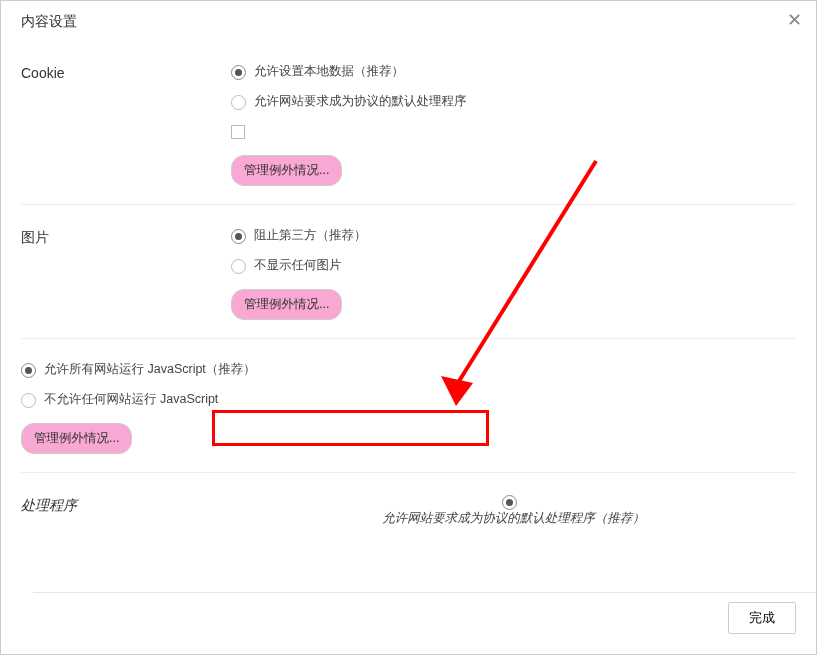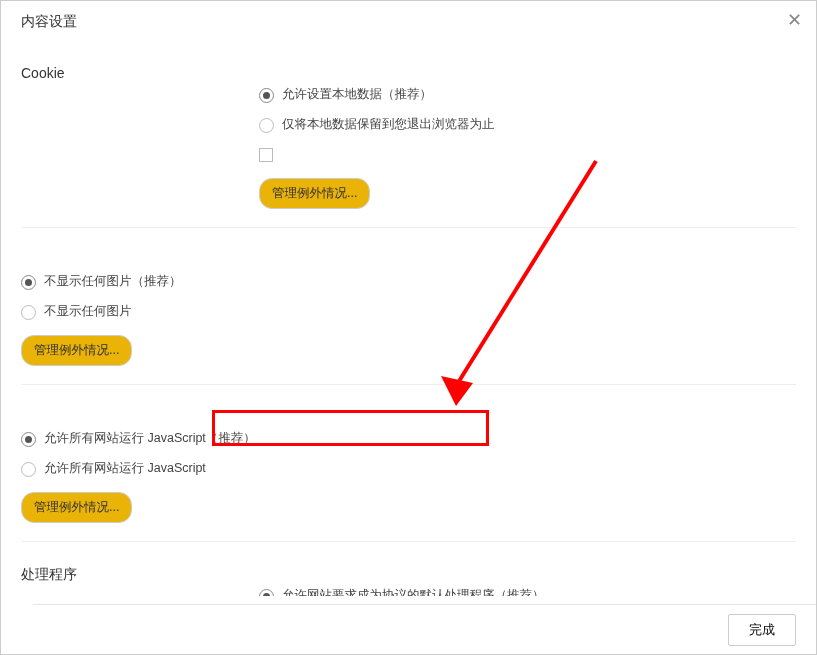--- a/index.html
+++ b/index.html
@@ -30,40 +30,38 @@
     .modal-body {
       position: relative;
       height: 555px;
       overflow-y: scroll;
       padding: 0 20px 20px 20px;
     }
     .section {
       display: flex;
       padding: 22px 0 18px 0;
       border-bottom: 1px solid #eee;
-      gap: 28px;
     }
     .section-label {
       width: 210px;
       flex-shrink: 0;
       font-size: 14px;
       color: #333;
       padding-top: 2px;
     }
     .section-content {
       flex: 1;
-      margin-top: 23px;
     }
     .radio-row, .checkbox-row {
       display: flex;
       align-items: center;
       margin-bottom: 12px;
       min-height: 18px;
     }
-    .radio-row:last-of-type, .checkbox-row:last-of-type { margin-bottom: 0; }
+    .radio-row:last-of-type, .checkbox-row:last-of-type { margin-bottom: 0; flex-direction: column; }
     .radio-outer {
       width: 15px;
       height: 15px;
       border: 1px solid #888;
       border-radius: 50%;
       display: flex;
       align-items: center;
       justify-content: center;
       margin-right: 8px;
       flex-shrink: 0;
@@ -91,28 +89,28 @@
     }
     .button-row {
       margin-top: 14px;
       display: flex;
       gap: 8px;
     }
     .btn {
       padding: 6px 12px;
       font-size: 12.5px;
       color: #333;
-      background: #eab308;
+      background: #f9a8d4;
       border: 1px solid #ccc;
       border-radius: 13px;
       cursor: pointer;
     }
     .modal-footer {
       position: absolute;
-      bottom: 0;
+      bottom: 12px;
       left: 0;
       right: 0;
       height: 50px;
       border-top: 1px solid #e5e5e5;
       display: flex;
       justify-content: flex-end;
       align-items: center;
       padding: 0 20px;
       background: #fff;
       margin-left: 32px;
@@ -154,38 +152,39 @@
       <div class="section-label">Cookie</div>
       <div class="section-content">
         <div class="radio-row">
           <div class="radio-outer">
               <div class="radio-inner"></div>
             </div>
           <span class="radio-label">允许设置本地数据（推荐）</span>
         </div>
         <div class="radio-row">
           <div class="radio-outer unchecked"></div>
-          <span class="radio-label">仅将本地数据保留到您退出浏览器为止</span>
+          <span class="radio-label">允许网站要求成为协议的默认处理程序</span>
         </div>
         <div class="checkbox-row">
           <div class="checkbox-box"></div>
         </div>
         <div class="button-row">
           <button class="btn">管理例外情况...</button>
         </div>
       </div>
     </div>
 
     <div class="section">
-      <div class="section-content">
-        <div class="radio-row">
-          <div class="radio-outer">
-              <div class="radio-inner"></div>
-            </div>
-          <span class="radio-label">不显示任何图片（推荐）</span>
+      <div class="section-label">图片</div>
+      <div class="section-content">
+        <div class="radio-row">
+          <div class="radio-outer">
+              <div class="radio-inner"></div>
+            </div>
+          <span class="radio-label">阻止第三方（推荐）</span>
         </div>
         <div class="radio-row">
           <div class="radio-outer unchecked"></div>
           <span class="radio-label">不显示任何图片</span>
         </div>
         <div class="button-row">
           <button class="btn">管理例外情况...</button>
         </div>
       </div>
     </div>
@@ -193,29 +192,29 @@
     <div class="section">
       <div class="section-content">
         <div class="radio-row">
           <div class="radio-outer">
               <div class="radio-inner"></div>
             </div>
           <span class="radio-label">允许所有网站运行 JavaScript（推荐）</span>
         </div>
         <div class="radio-row">
           <div class="radio-outer unchecked"></div>
-          <span class="radio-label">允许所有网站运行 JavaScript</span>
+          <span class="radio-label">不允许任何网站运行 JavaScript</span>
         </div>
         <div class="button-row">
           <button class="btn">管理例外情况...</button>
         </div>
       </div>
     </div>
 
-    <div class="section" style="border-bottom:none;">
+    <div class="section" style="border-bottom:none;font-style:italic;">
       <div class="section-label">处理程序</div>
       <div class="section-content">
         <div class="radio-row">
           <div class="radio-outer">
               <div class="radio-inner"></div>
             </div>
           <span class="radio-label">允许网站要求成为协议的默认处理程序（推荐）</span>
         </div>
       </div>
     </div>

